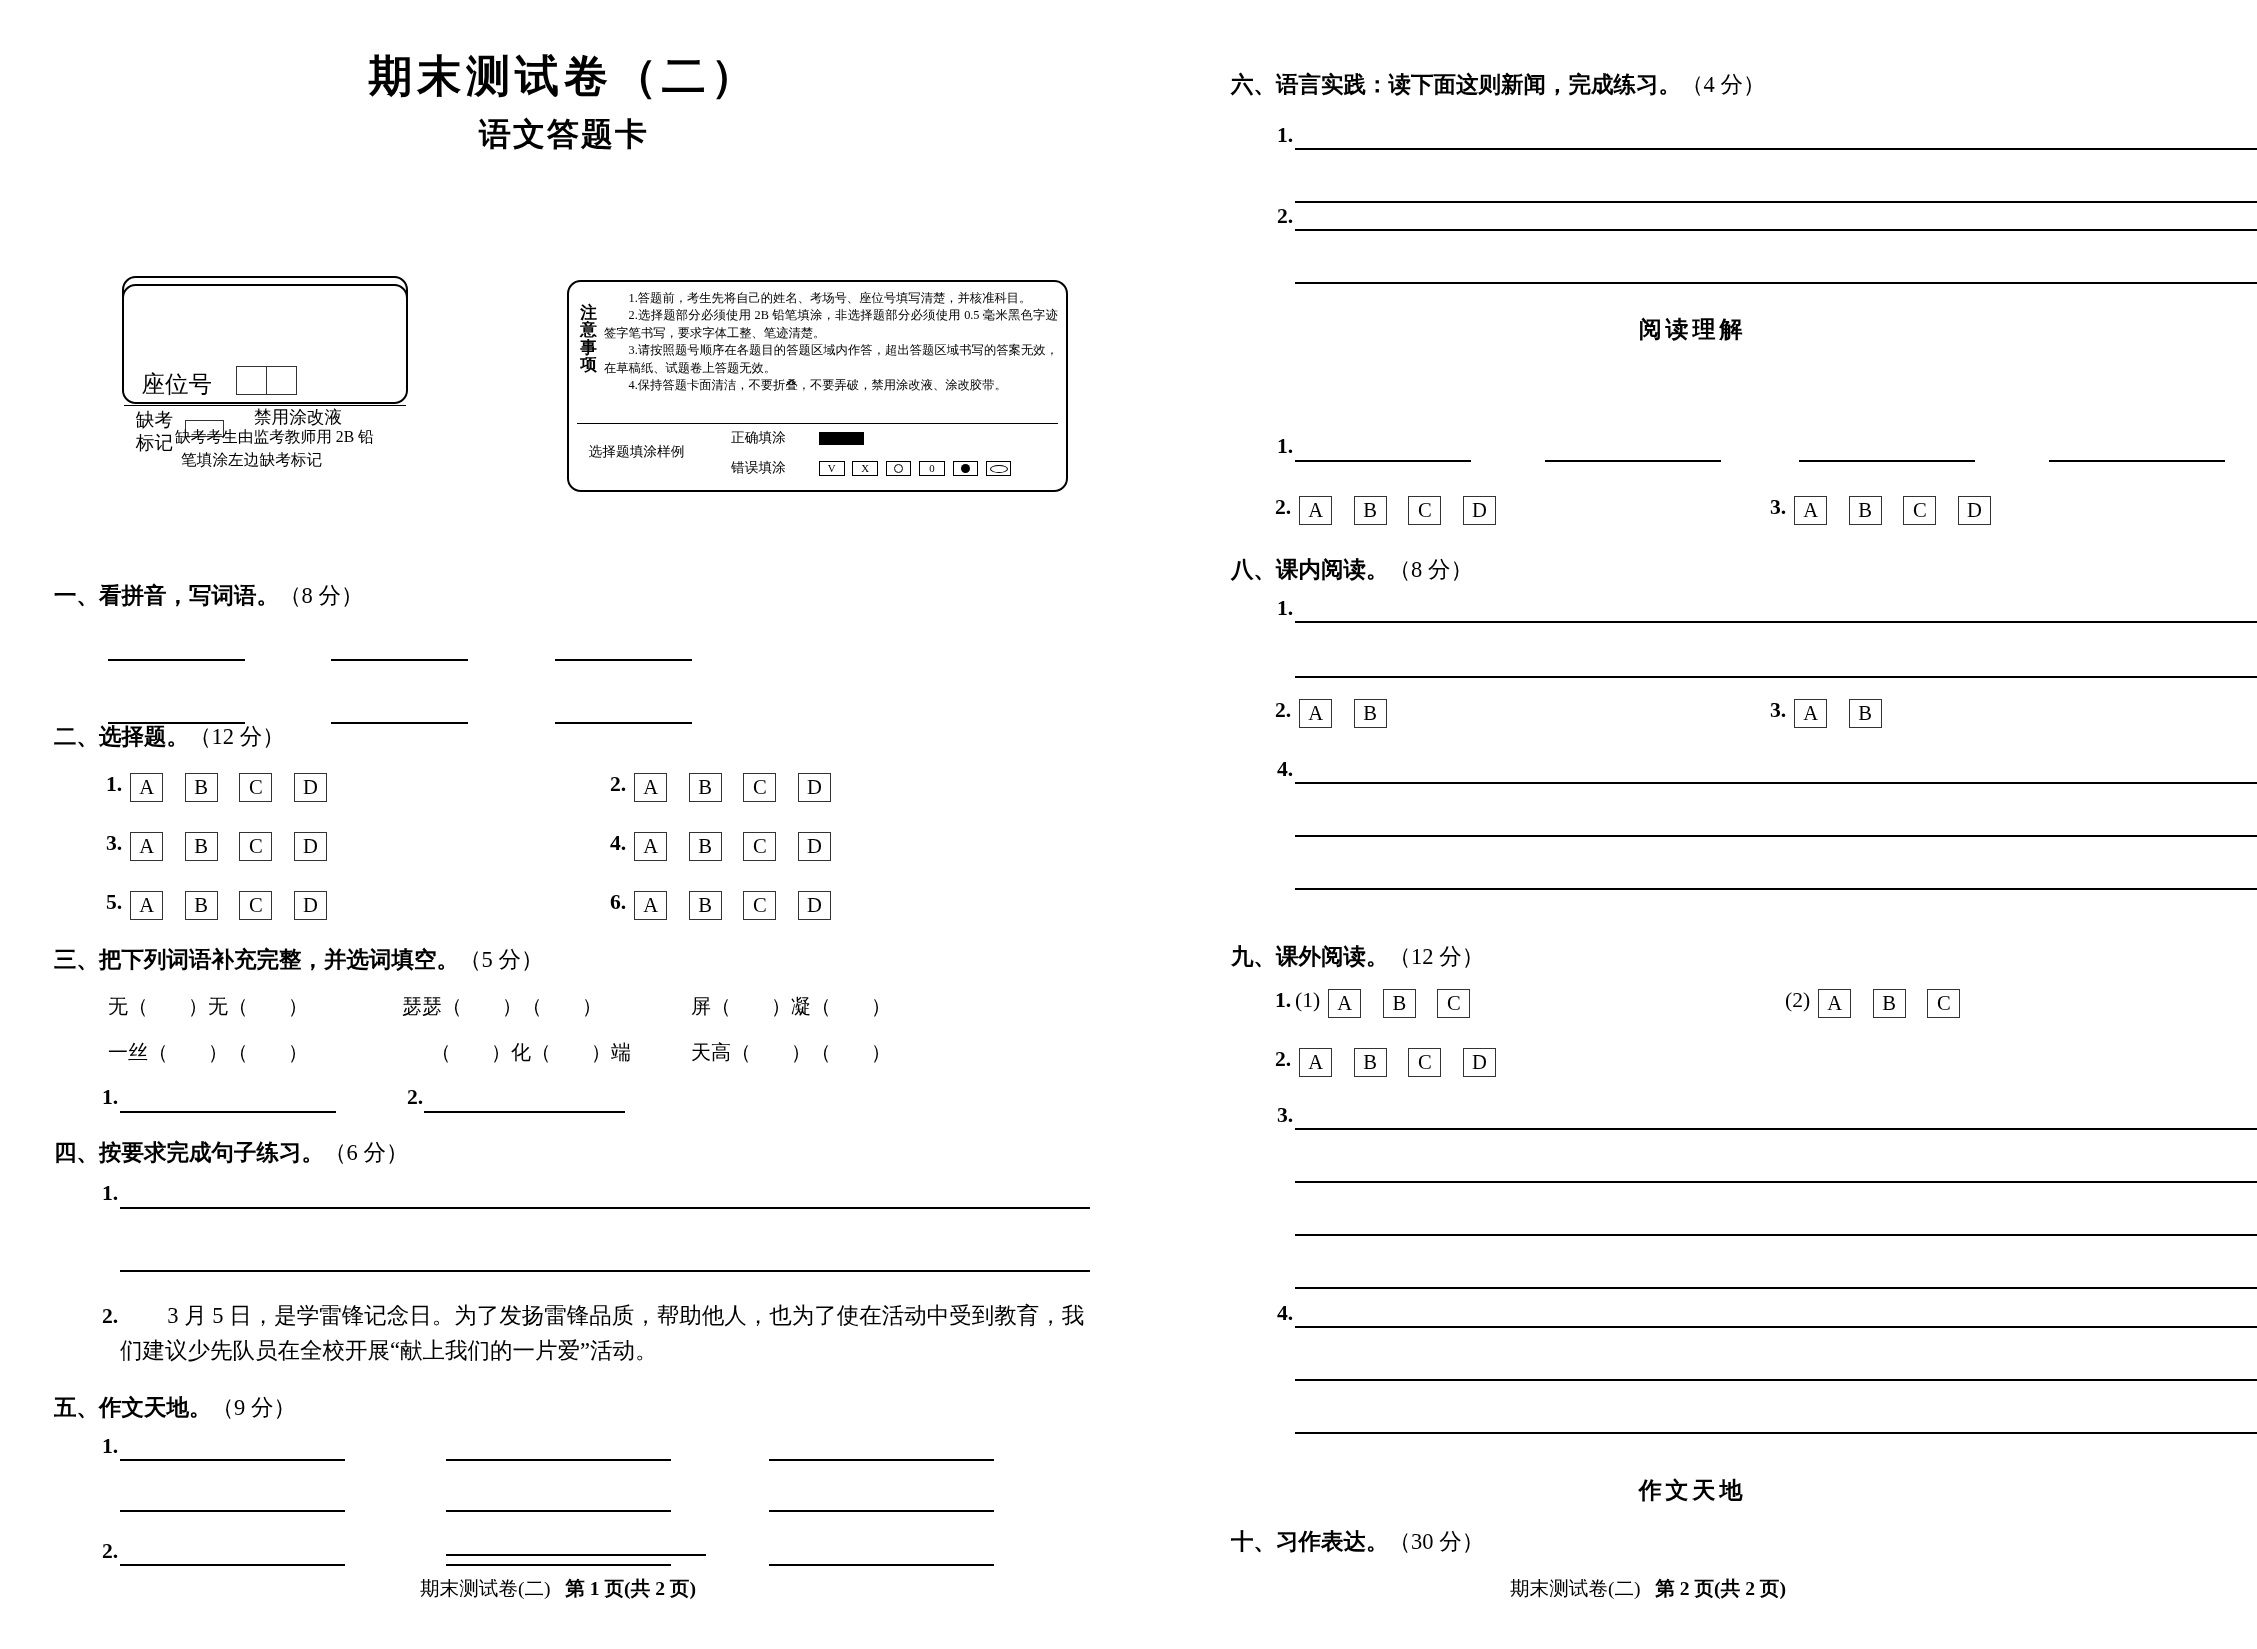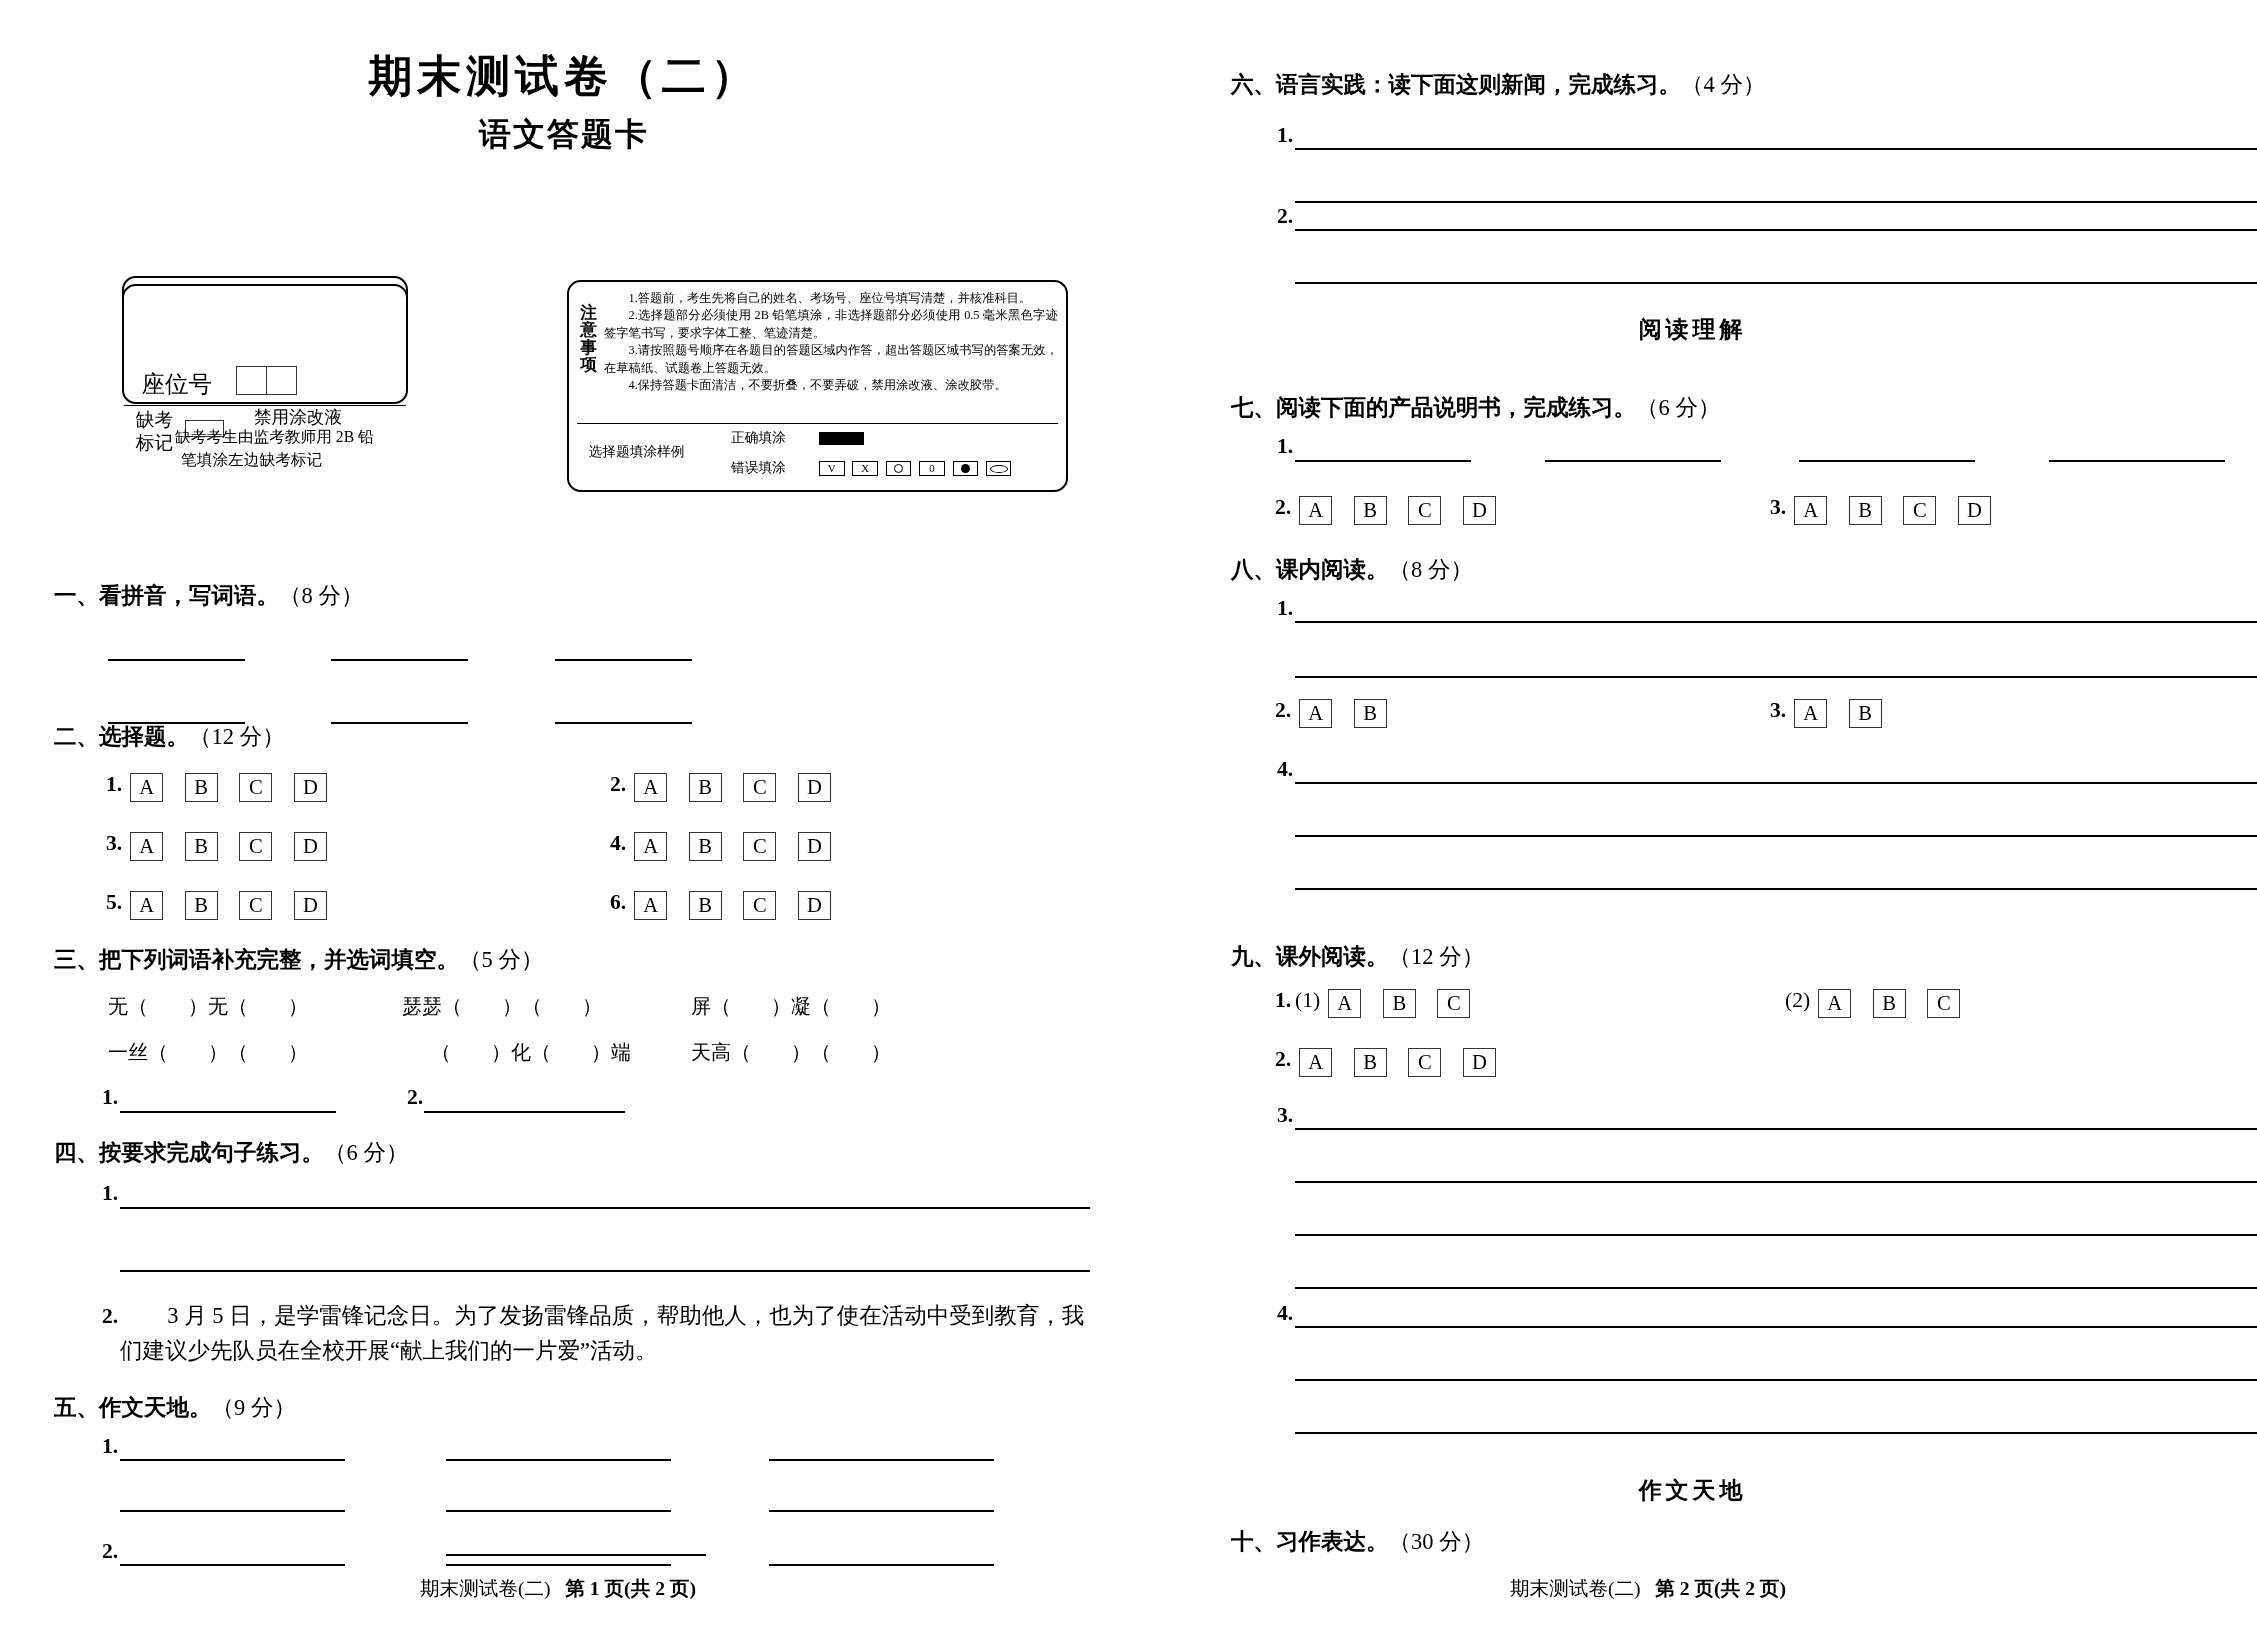--- a/index.html
+++ b/index.html
@@ -274,23 +274,20 @@
     </div>
     <div class="num" style="position:absolute; left:149px; top:123px;">1.</div>
     <div class="rule" style="position:absolute; left:167px; top:148px; width:1029px;"></div>
     <div class="rule" style="position:absolute; left:167px; top:201px; width:1029px;"></div>
     <div class="num" style="position:absolute; left:149px; top:204px;">2.</div>
     <div class="rule" style="position:absolute; left:167px; top:229px; width:1029px;"></div>
     <div class="rule" style="position:absolute; left:167px; top:282px; width:1029px;"></div>
 
     <div class="section-banner" style="position:absolute; left:0; right:0; top:314px;">阅读理解</div>
 
-    <div class="qhead" style="position:absolute; left:103px; top:392px;">
-      <span>七、阅读下面的产品说明书，完成练习。</span><span class="pts">（6 分）</span>
-    </div>
     <div class="num" style="position:absolute; left:149px; top:434px;">1.</div>
     <div class="rule" style="position:absolute; left:167px; top:460px; width:176px;"></div>
     <div class="rule" style="position:absolute; left:417px; top:460px; width:176px;"></div>
     <div class="rule" style="position:absolute; left:671px; top:460px; width:176px;"></div>
     <div class="rule" style="position:absolute; left:921px; top:460px; width:176px;"></div>
 
     <div class="optrow" style="left:147px; top:495px;">
       <span class="lbl">2.</span>
       <span class="opt">A</span>
       <span class="opt">B</span>

